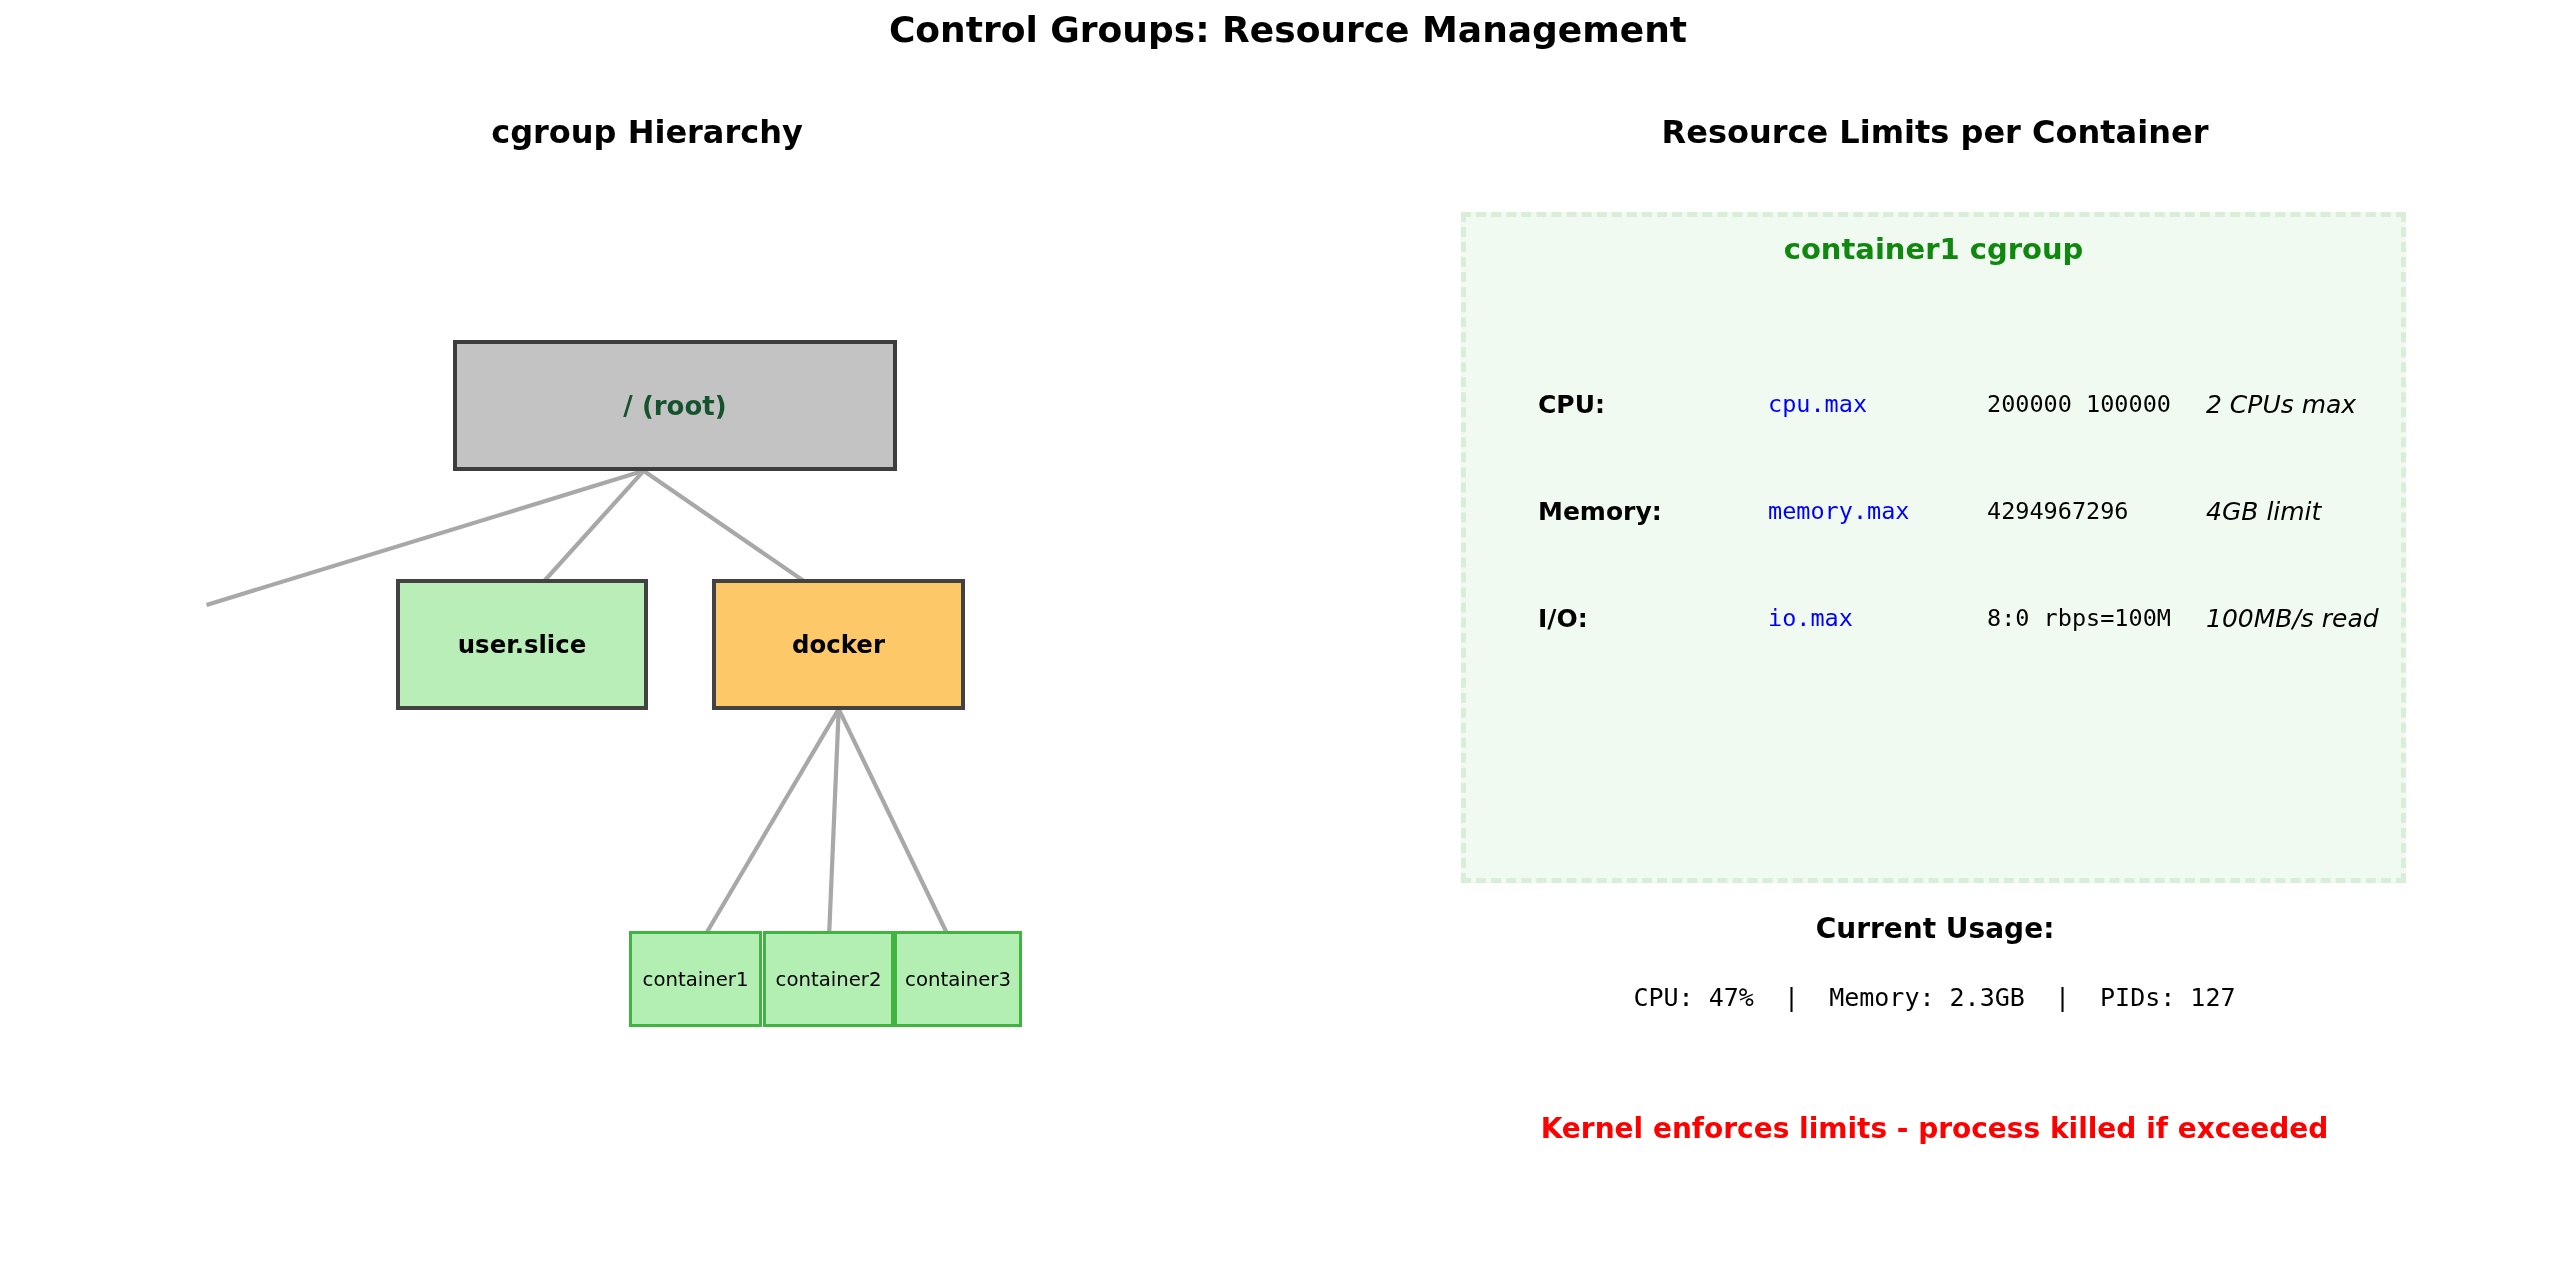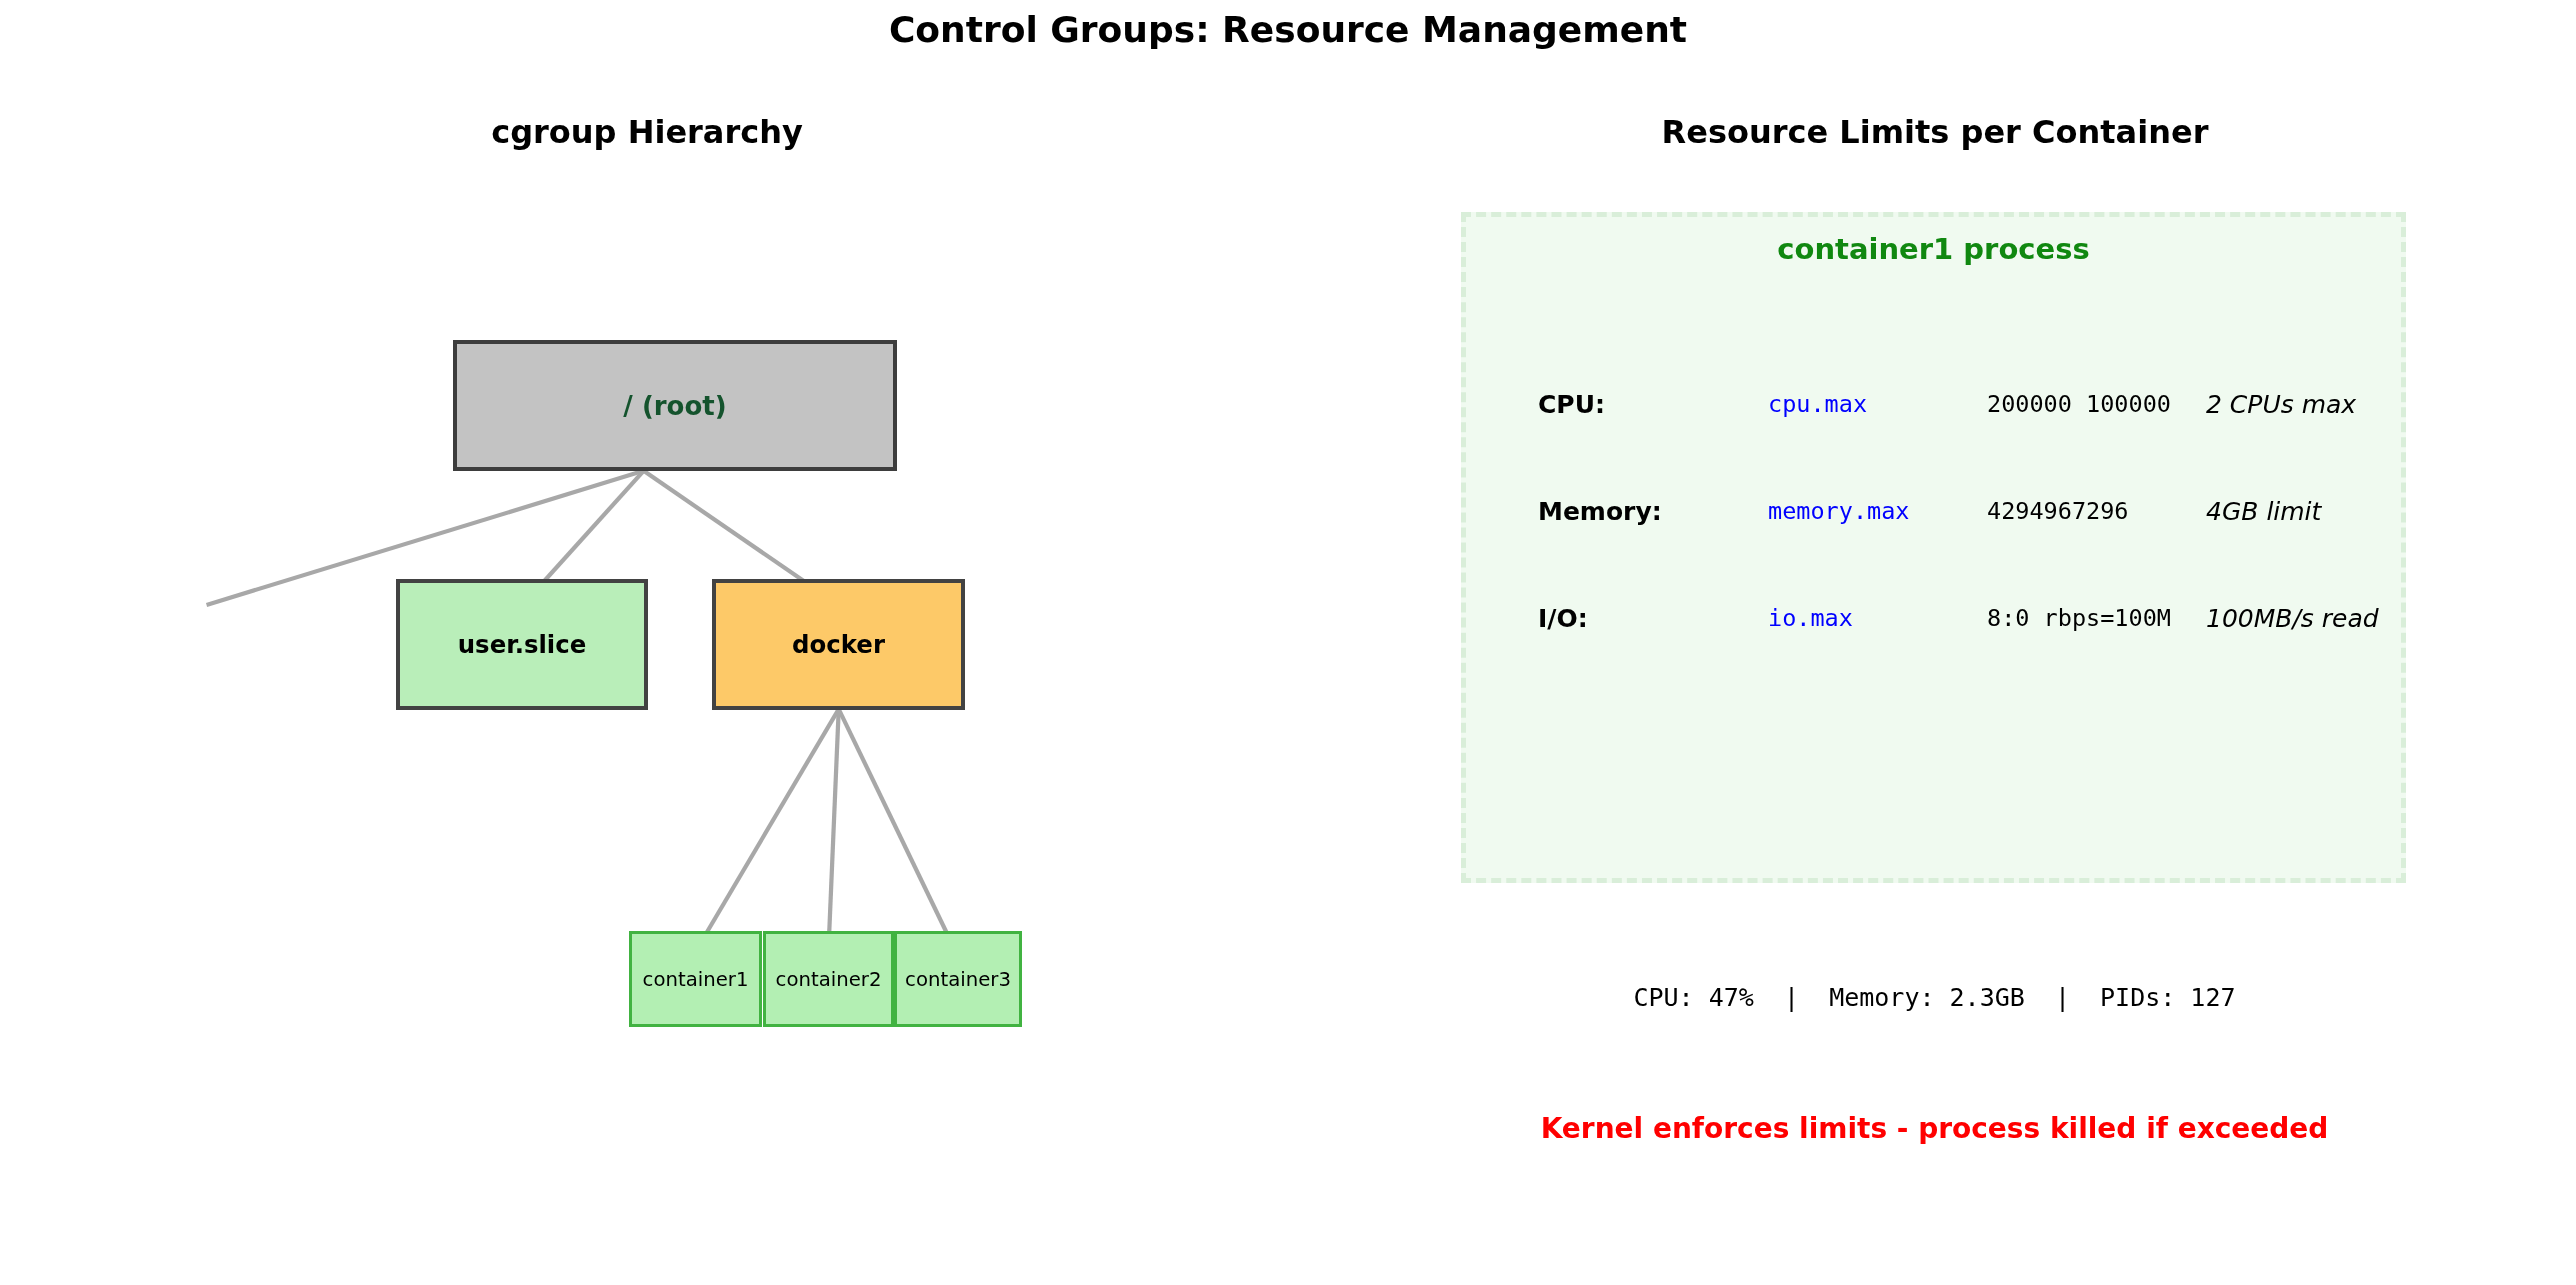--- a/index.html
+++ b/index.html
@@ -129,21 +129,21 @@
     <span>container1</span>
   </div>
   <div class="container-box container-2">
     <span>container2</span>
   </div>
   <div class="container-box container-3">
     <span>container3</span>
   </div>
 
   <div class="panel">
-    <div class="panel-title">container1 process</div>
+    <div class="panel-title">container1 cgroup</div>
 
     <div class="limit-row row-cpu">
       <span class="l-label">CPU:</span>
       <span class="l-file">cpu.max</span>
       <span class="l-value">200000 100000</span>
       <span class="l-note">2 CPUs max</span>
     </div>
     <div class="limit-row row-memory">
       <span class="l-label">Memory:</span>
       <span class="l-file">memory.max</span>
@@ -151,18 +151,19 @@
       <span class="l-note">4GB limit</span>
     </div>
     <div class="limit-row row-io">
       <span class="l-label">I/O:</span>
       <span class="l-file">io.max</span>
       <span class="l-value">8:0 rbps=100M</span>
       <span class="l-note">100MB/s read</span>
     </div>
   </div>
 
+  <div class="usage-title">Current Usage:</div>
   <div class="usage-line">CPU: 47%  |  Memory: 2.3GB  |  PIDs: 127</div>
 
   <div class="warning">Kernel enforces limits - process killed if exceeded</div>
 
 </div>
 
 
 </body></html>

